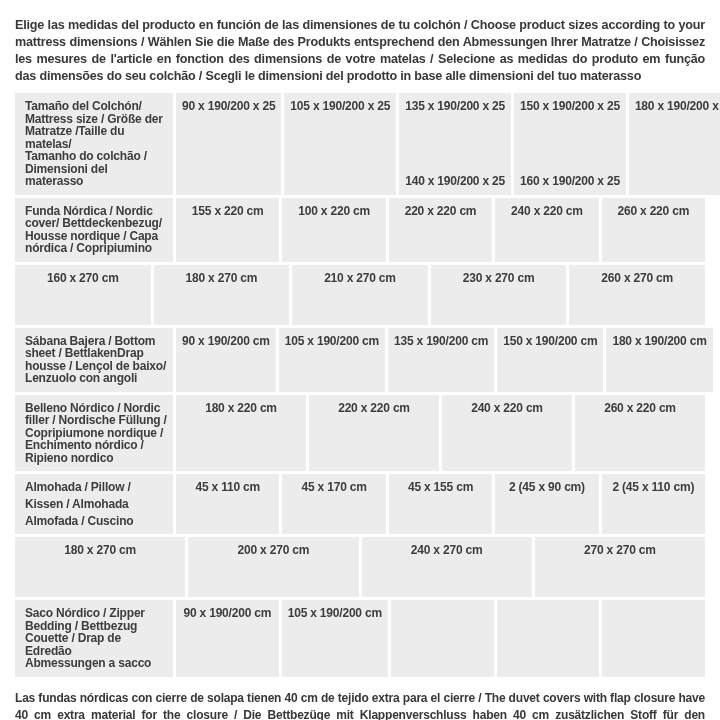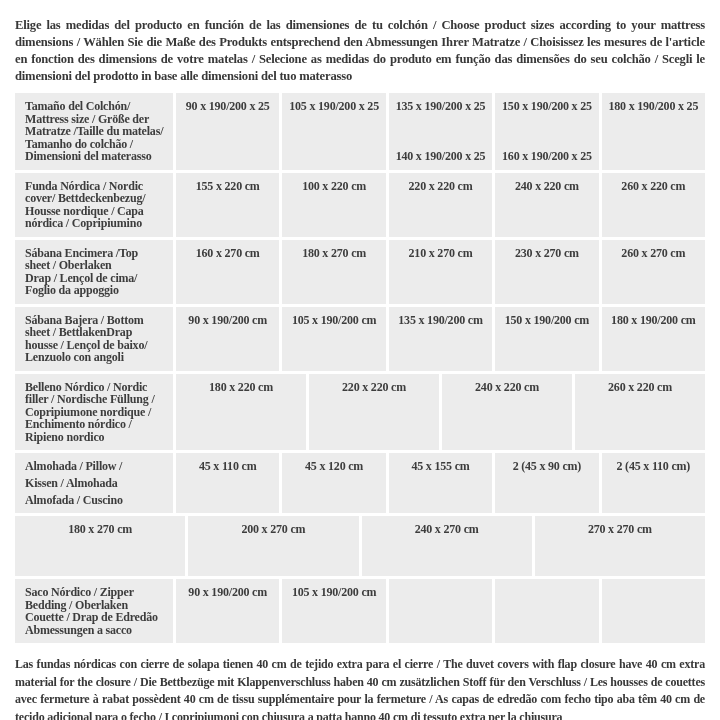--- a/index.html
+++ b/index.html
@@ -13,21 +13,20 @@
     font-family:"Liberation Sans","DejaVu Sans",sans-serif;
     color:var(--text);
     width:720px;height:720px;
     position:relative;
     overflow:hidden;
   }
   .page{
     width:720px;height:720px;
     padding:17px 15px 10px 15px;
     background:var(--page-bg);
-    font-family:Liberation Serif, serif;
   }
   .intro{
     font-size:12.6px;
     font-weight:bold;
     line-height:17px;
     text-align:justify;
     letter-spacing:-0.2px;
     margin-bottom:8px;
     color:#383838;
   }
@@ -127,26 +126,20 @@
           <div>220 x 220 cm</div>
         </div>
         <div class="tcell data-cell">
           <div>240 x 220 cm</div>
         </div>
         <div class="tcell data-cell">
           <div>260 x 220 cm</div>
         </div>
       </div>
       <div class="trow">
-        <div class="tcell label-cell">
-          <div>Sábana Encimera /Top</div>
-          <div>sheet / Oberlaken</div>
-          <div>Drap / Lençol de cima/</div>
-          <div>Foglio da appoggio</div>
-        </div>
         <div class="tcell data-cell">
           <div>160 x 270 cm</div>
         </div>
         <div class="tcell data-cell">
           <div>180 x 270 cm</div>
         </div>
         <div class="tcell data-cell">
           <div>210 x 270 cm</div>
         </div>
         <div class="tcell data-cell">
@@ -203,21 +196,21 @@
       <div class="trow">
         <div class="tcell label-cell">
           <div>Almohada  / Pillow /</div>
           <div>Kissen / Almohada</div>
           <div>Almofada / Cuscino</div>
         </div>
         <div class="tcell data-cell">
           <div>45 x 110 cm</div>
         </div>
         <div class="tcell data-cell">
-          <div>45 x 120 cm</div>
+          <div>45 x 170 cm</div>
         </div>
         <div class="tcell data-cell">
           <div>45 x 155 cm</div>
         </div>
         <div class="tcell data-cell">
           <div>2 (45 x 90 cm)</div>
         </div>
         <div class="tcell data-cell">
           <div>2 (45 x 110 cm)</div>
         </div>
@@ -232,21 +225,21 @@
         <div class="tcell data-cell">
           <div>240 x 270 cm</div>
         </div>
         <div class="tcell data-cell">
           <div>270 x 270 cm</div>
         </div>
       </div>
       <div class="trow">
         <div class="tcell label-cell">
           <div>Saco Nórdico / Zipper</div>
-          <div>Bedding / Oberlaken</div>
+          <div>Bedding / Bettbezug</div>
           <div>Couette  / Drap de Edredão</div>
           <div>Abmessungen a sacco</div>
         </div>
         <div class="tcell data-cell">
           <div>90 x 190/200 cm</div>
         </div>
         <div class="tcell data-cell">
           <div>105 x 190/200 cm</div>
         </div>
         <div class="tcell data-cell"></div>

